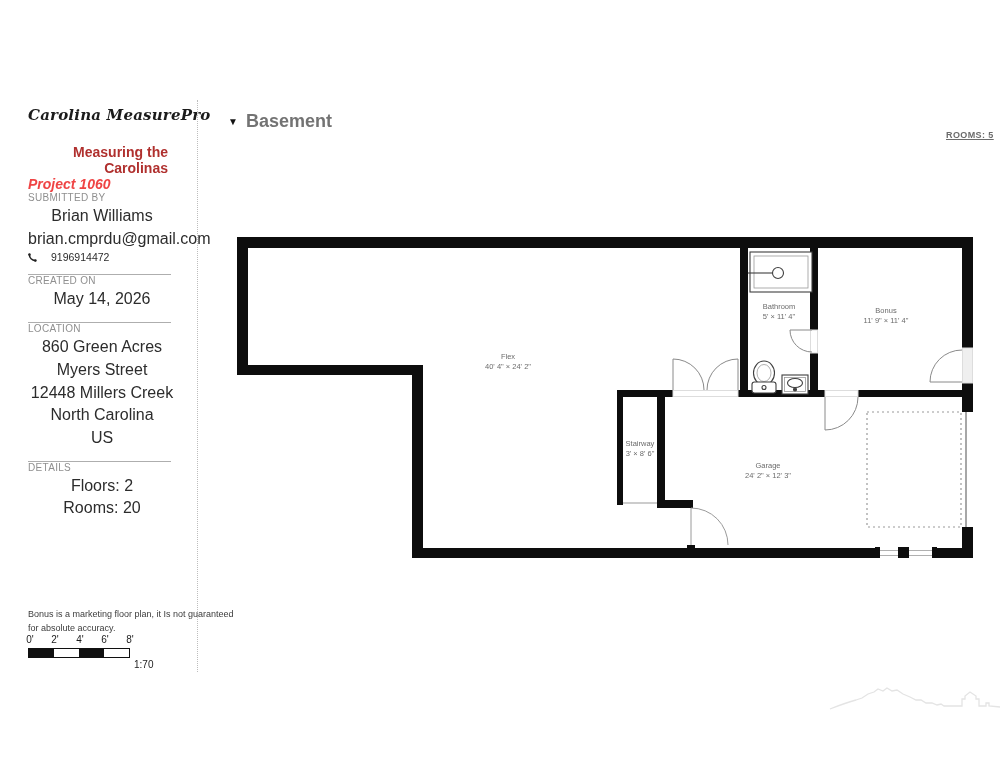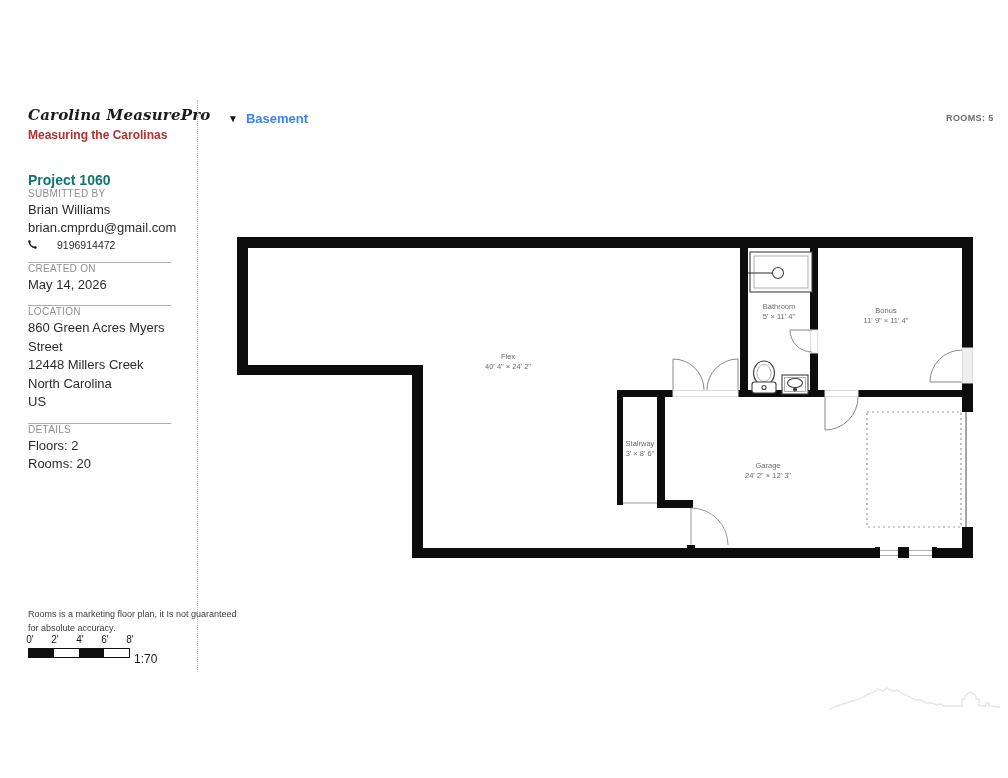--- a/index.html
+++ b/index.html
@@ -6,43 +6,43 @@
   body{
     width:1008px;height:778px;position:relative;background:#ffffff;
     font-family:"Liberation Sans", sans-serif;overflow:hidden;
   }
   
   .sidebar{position:absolute;left:28px;top:106px;width:148px;}
   .logo-name{
     font-family:"DejaVu Serif", serif;font-style:italic;font-weight:700;
     font-size:15px;color:#1b1b1b;white-space:nowrap;letter-spacing:.2px;
   }
-  .logo-tagline{font-size:12px;font-weight:700;color:#b0302e;text-align:left;margin-top:4px;width:140px;}
-  .project-title{margin-top:30px;font-size:14px;font-weight:700;color:#0f766e;}
+  .logo-tagline{font-size:14px;font-weight:700;color:#b0302e;text-align:right;margin-top:20px;width:140px;}
+  .project-title{font-size:14px;font-weight:700;color:#ef4444;font-style:italic;}
   .meta-label{font-size:10px;color:#8f8f8f;letter-spacing:.3px;margin-bottom:2px;}
-  .meta-value{font-size:13px;color:#2c2c2c;line-height:1.42;}
-  .phone-row{display:flex;align-items:center;gap:20px;font-size:10.5px;color:#2c2c2c;margin-top:1px;}
+  .meta-value{font-size:16px;color:#2c2c2c;line-height:1.42;text-align:center;}
+  .phone-row{display:flex;align-items:center;gap:14px;font-size:10.5px;color:#2c2c2c;margin-top:1px;}
   .sep{border:none;border-top:1px solid #aeaeae;margin:11px 0 0 0;width:143px;}
   .v-dotted{position:absolute;left:197px;top:100px;height:572px;border-left:1.5px dotted #bdbdbd;}
   
   .main-header{position:absolute;left:228px;top:111px;display:flex;align-items:center;gap:8px;cursor:pointer;}
   .tri{font-size:10px;color:#111;line-height:1;}
-  .floor-name{font-size:13px;font-weight:700;color:#3b82f6;}
-  .rooms-badge{position:absolute;left:946px;top:113px;font-size:9px;font-weight:700;color:#6b6b6b;letter-spacing:.4px;}
+  .floor-name{font-size:18px;font-weight:700;color:#737373;}
+  .rooms-badge{position:absolute;left:946px;top:130px;font-size:9px;font-weight:700;color:#6b6b6b;letter-spacing:.4px;text-decoration:underline;}
   
   .plan{position:absolute;left:230px;top:230px;}
   .room-name,.room-dims{fill:#6b6b6b;font-family:"Liberation Sans",sans-serif;font-size:7.5px;}
   
   .disclaimer{position:absolute;left:28px;top:608px;font-size:9px;color:#3c3c3c;line-height:1.5;}
   .scalebar{position:absolute;left:28px;top:634px;width:170px;height:34px;}
   .scalebar .tick{position:absolute;top:0;font-size:10px;color:#1c1c1c;transform:translateX(-50%);}
   .scalebar .bar{position:absolute;left:0;top:14px;width:100px;height:8px;border:1px solid #101010;display:flex;}
   .seg{width:25px;height:100%;}
   .seg.b{background:#101010}.seg.w{background:#ffffff}
-  .scalebar .ratio{position:absolute;left:106px;top:18px;font-size:12px;color:#1c1c1c;}
+  .scalebar .ratio{position:absolute;left:106px;top:25px;font-size:10px;color:#1c1c1c;}
   .mountains{position:absolute;left:828px;top:683px;}
 </style>
 </head>
 <body>
 
 <div class="sidebar">
   <div class="logo-name">Carolina MeasurePro</div>
   <div class="logo-tagline">Measuring the Carolinas</div>
 
   <div class="project-title">Project 1060</div>
@@ -179,21 +179,21 @@
 
     <text class="room-name" x="410" y="216">Stairway</text>
     <text class="room-dims" x="410" y="226">3' × 8' 6"</text>
 
     <text class="room-name" x="538" y="238">Garage</text>
     <text class="room-dims" x="538" y="248">24' 2" × 12' 3"</text>
   </g>
 </svg>
 
 <div class="disclaimer">
-  <div>Rooms is a marketing floor plan, it Is not guaranteed</div>
+  <div>Bonus is a marketing floor plan, it Is not guaranteed</div>
   <div>for absolute accuracy.</div>
 </div>
 
 <div class="scalebar">
   <span class="tick" style="left:2px">0'</span>
   <span class="tick" style="left:27px">2'</span>
   <span class="tick" style="left:52px">4'</span>
   <span class="tick" style="left:77px">6'</span>
   <span class="tick" style="left:102px">8'</span>
   <div class="bar">

